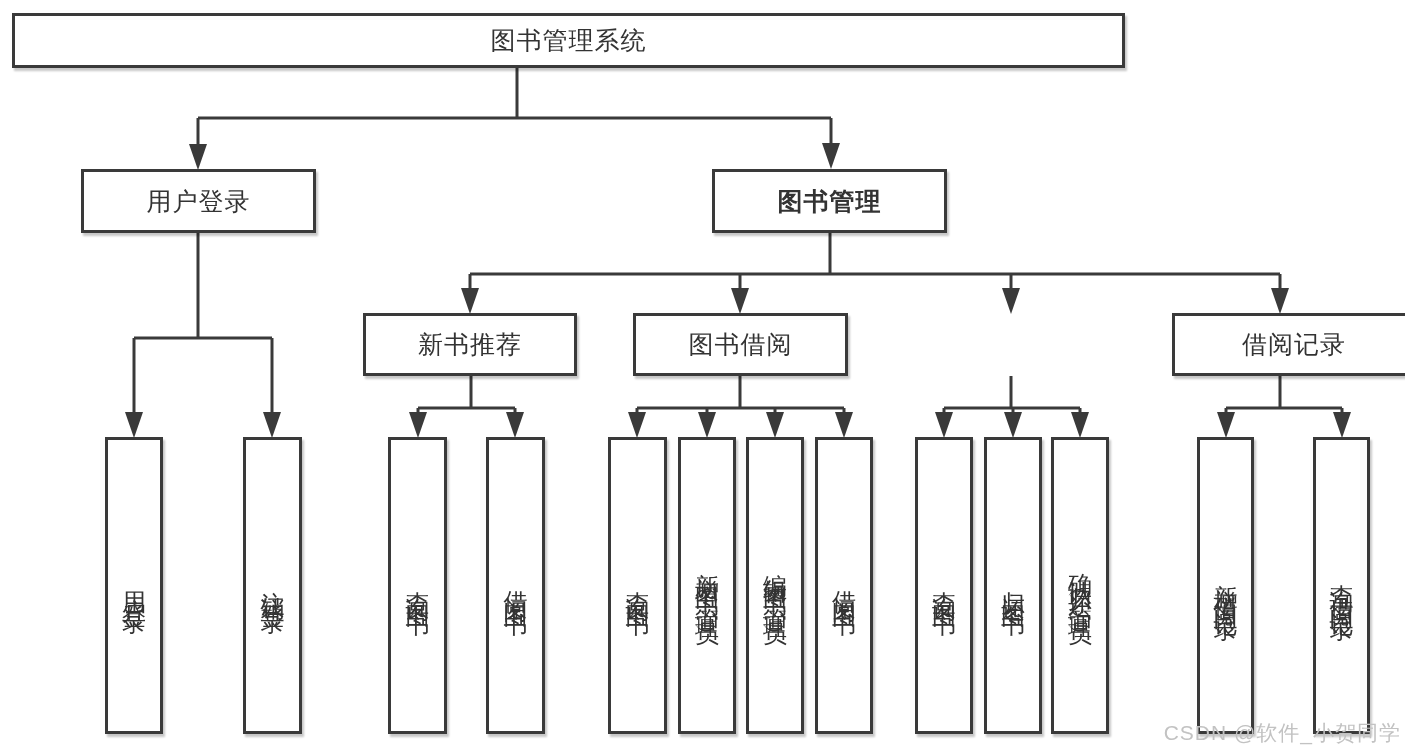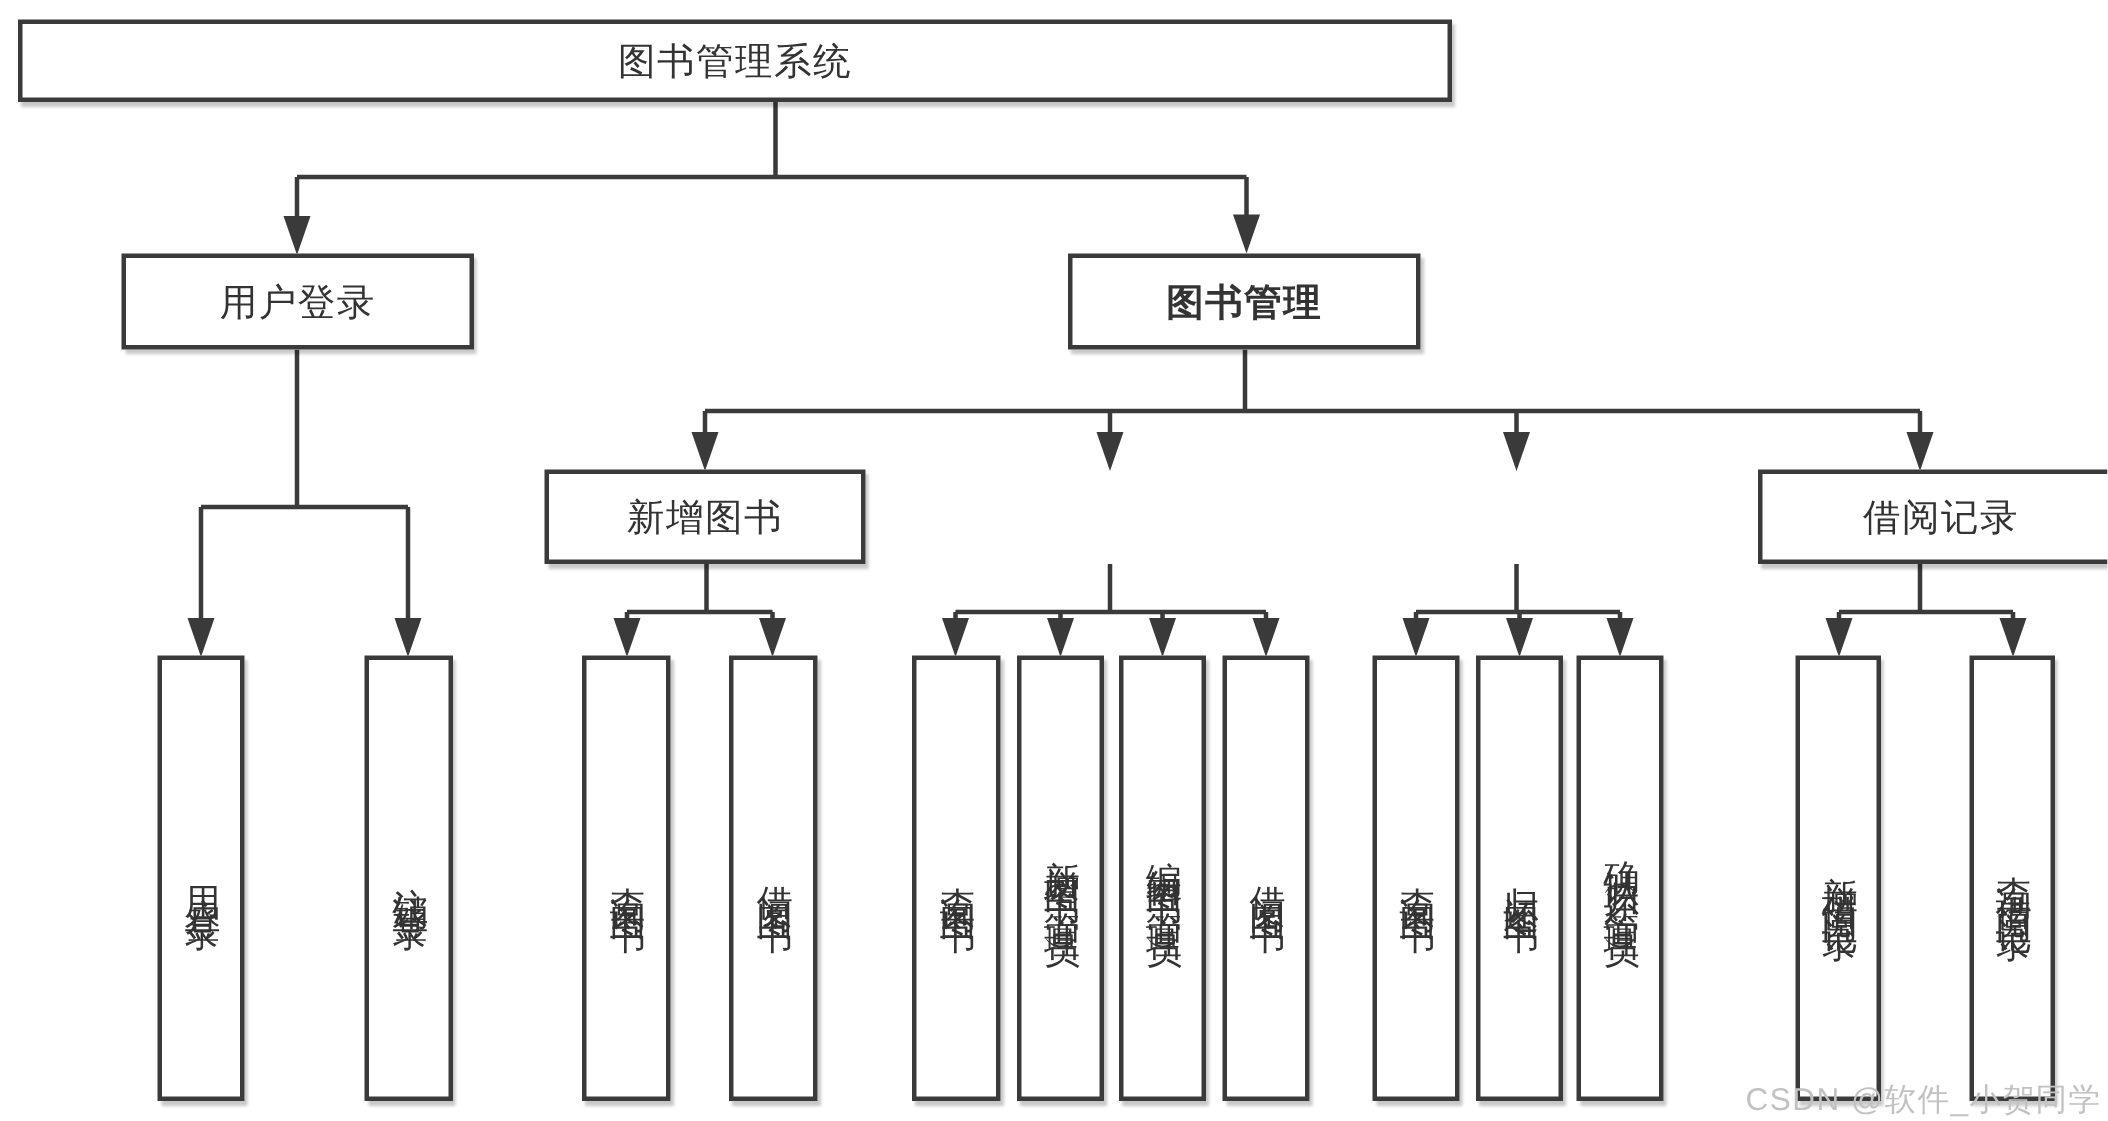--- a/index.html
+++ b/index.html
@@ -113,33 +113,36 @@
       <g>
         <path d="M1280,376 V408 M1226,408 H1342" fill="none"></path>
         <path d="M1226,408 V418" fill="none"></path>
         <polygon points="1217,412 1235,412 1226,438" stroke="none"></polygon>
         <path d="M1342,408 V418" fill="none"></path>
         <polygon points="1333,412 1351,412 1342,438" stroke="none"></polygon>
       </g>
     </g>
   </svg>
 
-  <div class="node h-node" style="left:12px; top:13px; width:956px; height:55px;">
+  <div class="node h-node" style="left:12px; top:13px; width:1113px; height:55px;">
     <span>图书管理系统</span>
   </div>
 
   <div class="node h-node" style="left:81px; top:169px; width:235px; height:64px;">
     <span>用户登录</span>
   </div>
   <div class="node h-node" style="left:712px; top:169px; width:235px; height:64px;font-weight:bold;">
     <span>图书管理</span>
   </div>
 
   <div class="node h-node" style="left:363px; top:313px; width:214px; height:63px;">
-    <span>新增图书</span>
+    <span>新书推荐</span>
+  </div>
+  <div class="node h-node" style="left:633px; top:313px; width:215px; height:63px;">
+    <span>图书借阅</span>
   </div>
   <div class="node h-node" style="left:1172px; top:313px; width:244px; height:63px;">
     <span>借阅记录</span>
   </div>
 
   <div class="node v-node" style="left:105px; top:437px; width:58px; height:297px;">
     <span class="vtext">用户登录</span>
   </div>
   <div class="node v-node" style="left:243px; top:437px; width:59px; height:297px;">
     <span class="vtext">注销登录</span>

